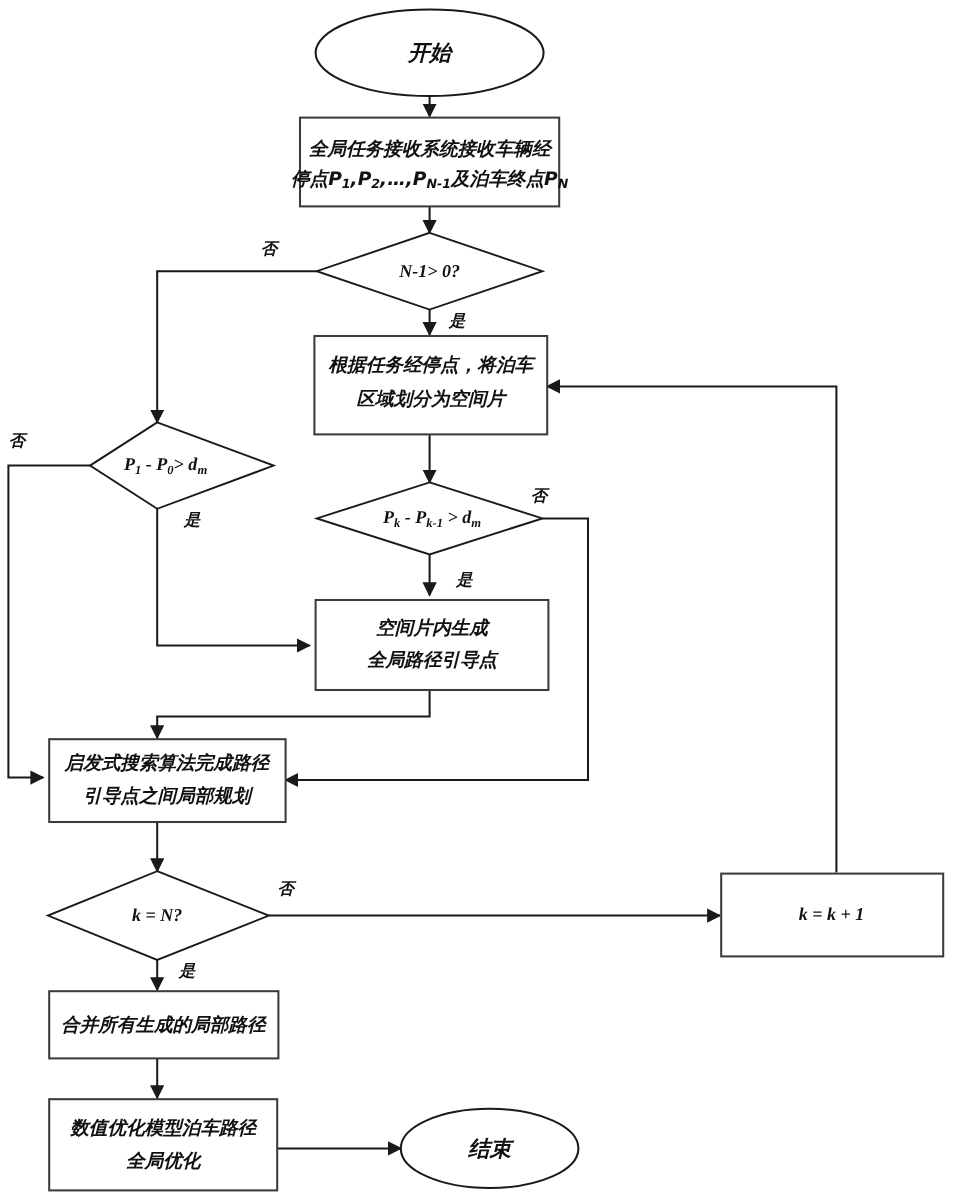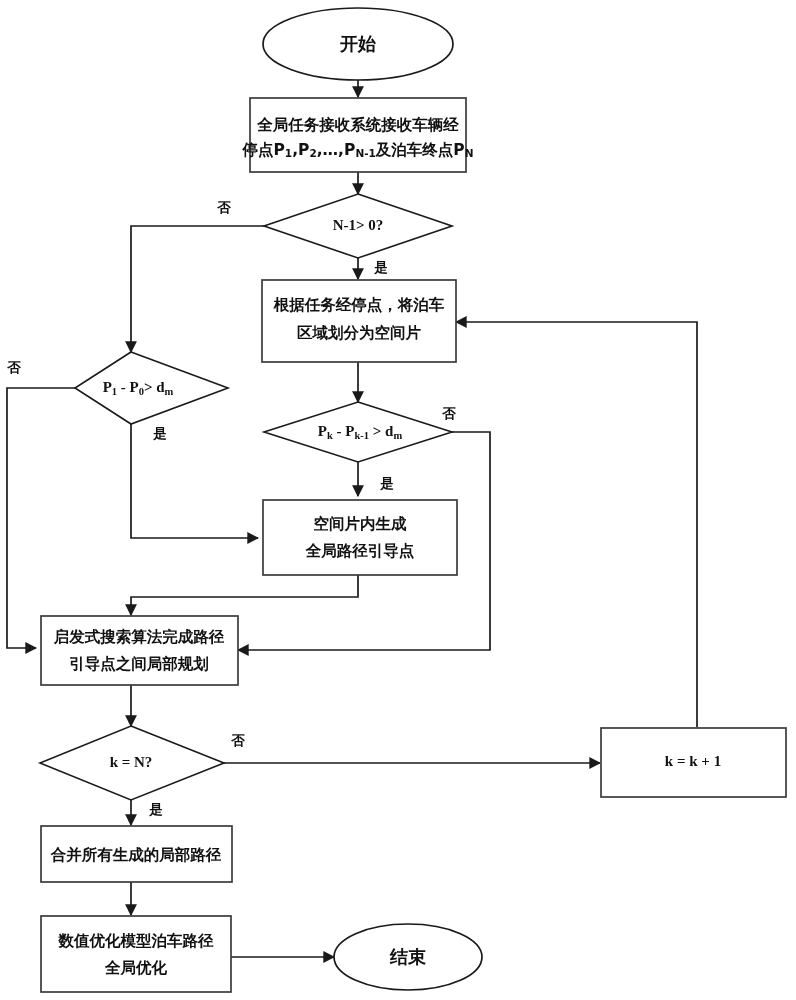--- a/index.html
+++ b/index.html
@@ -9,20 +9,21 @@
   }
   body {
     font-family: "Liberation Sans", "DejaVu Sans", sans-serif;
   }
   #flowchart-root {
     position: relative;
     width: 796px;
     height: 1000px;
     background: #ffffff;
     overflow: hidden;
+    font-style: italic;
   }
   svg#flow-svg {
     display: block;
     width: 796px;
     height: 1000px;
   }
   .node-shape {
     fill: #ffffff;
     stroke: #1a1a1a;
     stroke-width: 1.6;

